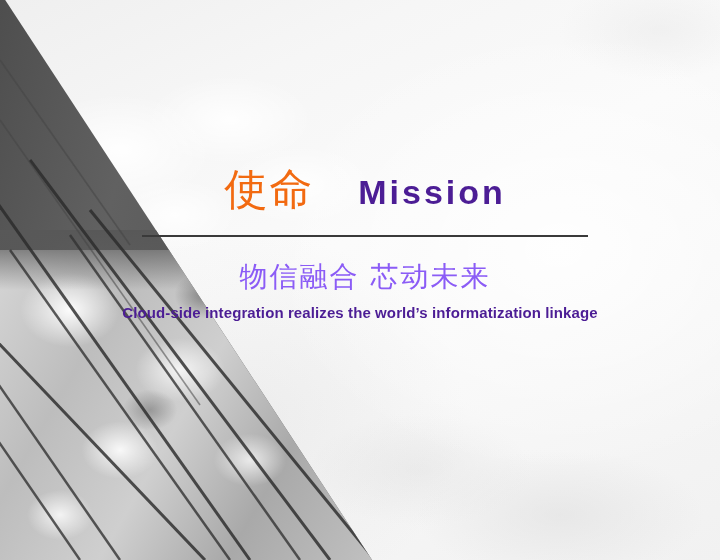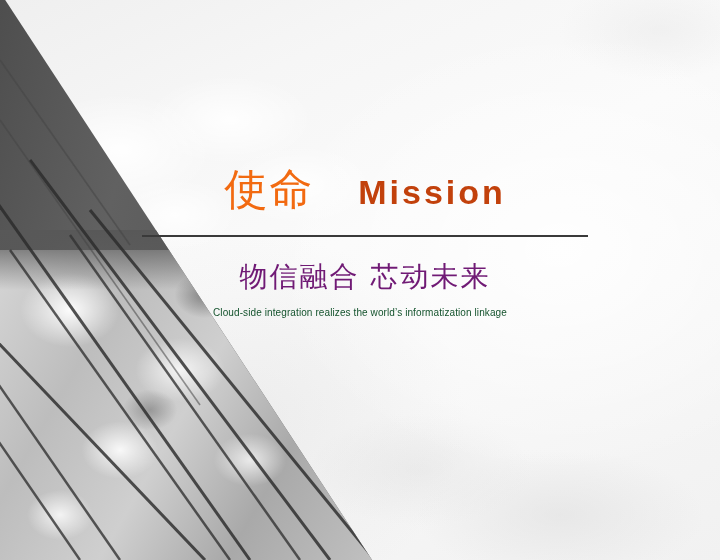--- a/index.html
+++ b/index.html
@@ -116,21 +116,21 @@
     font-size: 43px;
     font-weight: 400;
     color: #f26a11;
     letter-spacing: 2px;
     line-height: 1;
     font-family: "DejaVu Sans", "Liberation Sans", sans-serif;
   }
   .headline-en {
     font-size: 34px;
     font-weight: bold;
-    color: #c2410c;
+    color: #4c1d95;
     letter-spacing: 3px;
     line-height: 1;
     margin-left: 44px;
     font-family: "Liberation Sans", sans-serif;
   }
 
   .divider {
     position: absolute;
     left: 142px;
     top: 235px;
@@ -140,37 +140,37 @@
   }
 
   .subtitle-cn {
     position: absolute;
     left: 142px;
     top: 258px;
     width: 446px;
     text-align: center;
     font-size: 28px;
     font-weight: 400;
-    color: #701a75;
+    color: #8b5cf6;
     letter-spacing: 2px;
     line-height: 1.35;
     font-family: "DejaVu Sans", "Liberation Sans", sans-serif;
   }
 
   .tagline {
     position: absolute;
     left: 60px;
     top: 302px;
     width: 600px;
     text-align: center;
   }
   .tagline-line {
-    font-size: 10px;
-    font-weight: normal;
-    color: #14532d;
+    font-size: 15px;
+    font-weight: bold;
+    color: #4c1d95;
     line-height: 22px;
     letter-spacing: .1px;
     white-space: nowrap;
     font-family: "Liberation Sans", sans-serif;
   }
 </style>
 </head>
 <body>
 
 <div class="banner">

